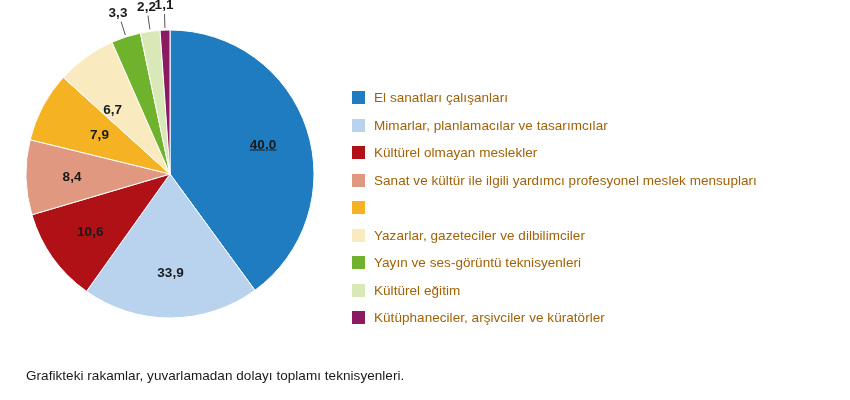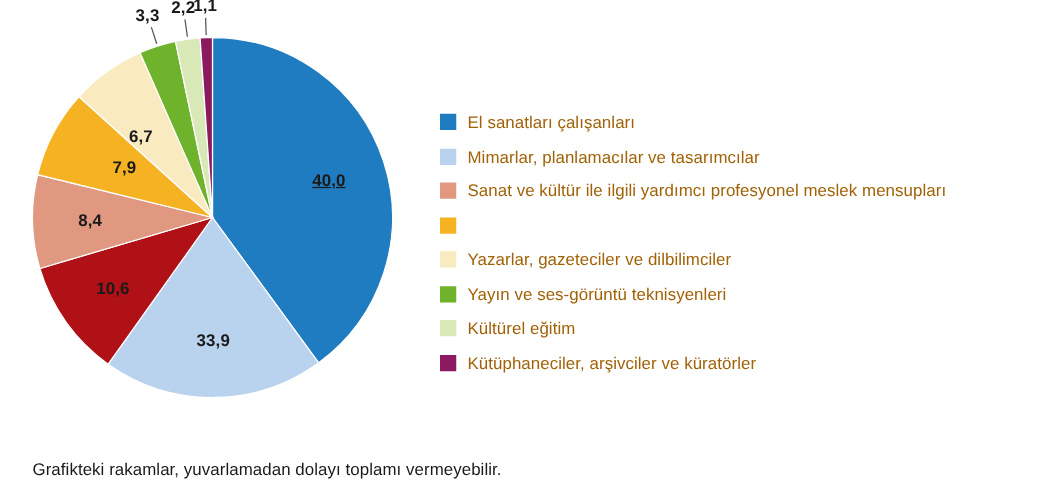--- a/index.html
+++ b/index.html
@@ -109,20 +109,24 @@
   <div id="legend">
       <div class="legend-row">
         <span class="legend-swatch" style="background: rgb(31, 124, 192);"></span>
         <span class="legend-label">El sanatları çalışanları</span>
       </div>
       <div class="legend-row">
         <span class="legend-swatch" style="background: rgb(185, 210, 238);"></span>
         <span class="legend-label">Mimarlar, planlamacılar ve tasarımcılar</span>
       </div>
       <div class="legend-row">
+        <span class="legend-swatch" style="background: rgb(176, 17, 23);"></span>
+        <span class="legend-label">Kültürel olmayan meslekler</span>
+      </div>
+      <div class="legend-row">
         <span class="legend-swatch" style="background: rgb(224, 152, 128);"></span>
         <span class="legend-label">Sanat ve kültür ile ilgili yardımcı profesyonel meslek mensupları</span>
       </div>
       <div class="legend-row">
         <span class="legend-swatch" style="background: rgb(245, 179, 36);"></span>
       </div>
       <div class="legend-row">
         <span class="legend-swatch" style="background: rgb(250, 234, 192);"></span>
         <span class="legend-label">Yazarlar, gazeteciler ve dilbilimciler</span>
       </div>
@@ -133,14 +137,14 @@
       <div class="legend-row">
         <span class="legend-swatch" style="background: rgb(216, 232, 182);"></span>
         <span class="legend-label">Kültürel eğitim</span>
       </div>
       <div class="legend-row">
         <span class="legend-swatch" style="background: rgb(140, 26, 97);"></span>
         <span class="legend-label">Kütüphaneciler, arşivciler ve küratörler</span>
       </div>
     </div>
 
-  <div id="footnote">Grafikteki rakamlar, yuvarlamadan dolayı toplamı vermeyebilir.</div>
+  <div id="footnote">Grafikteki rakamlar, yuvarlamadan dolayı toplamı teknisyenleri.</div>
 </div>
 
 </body></html>

